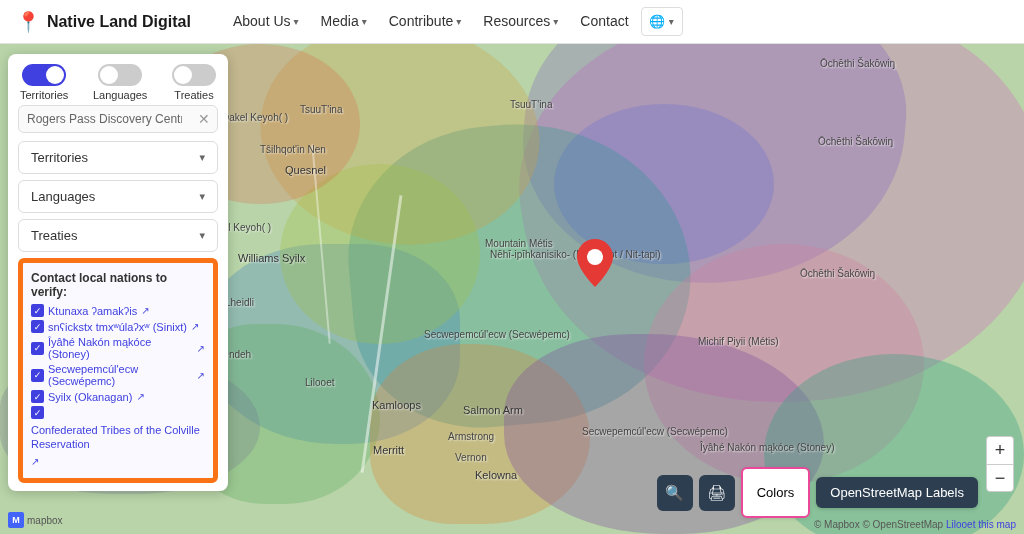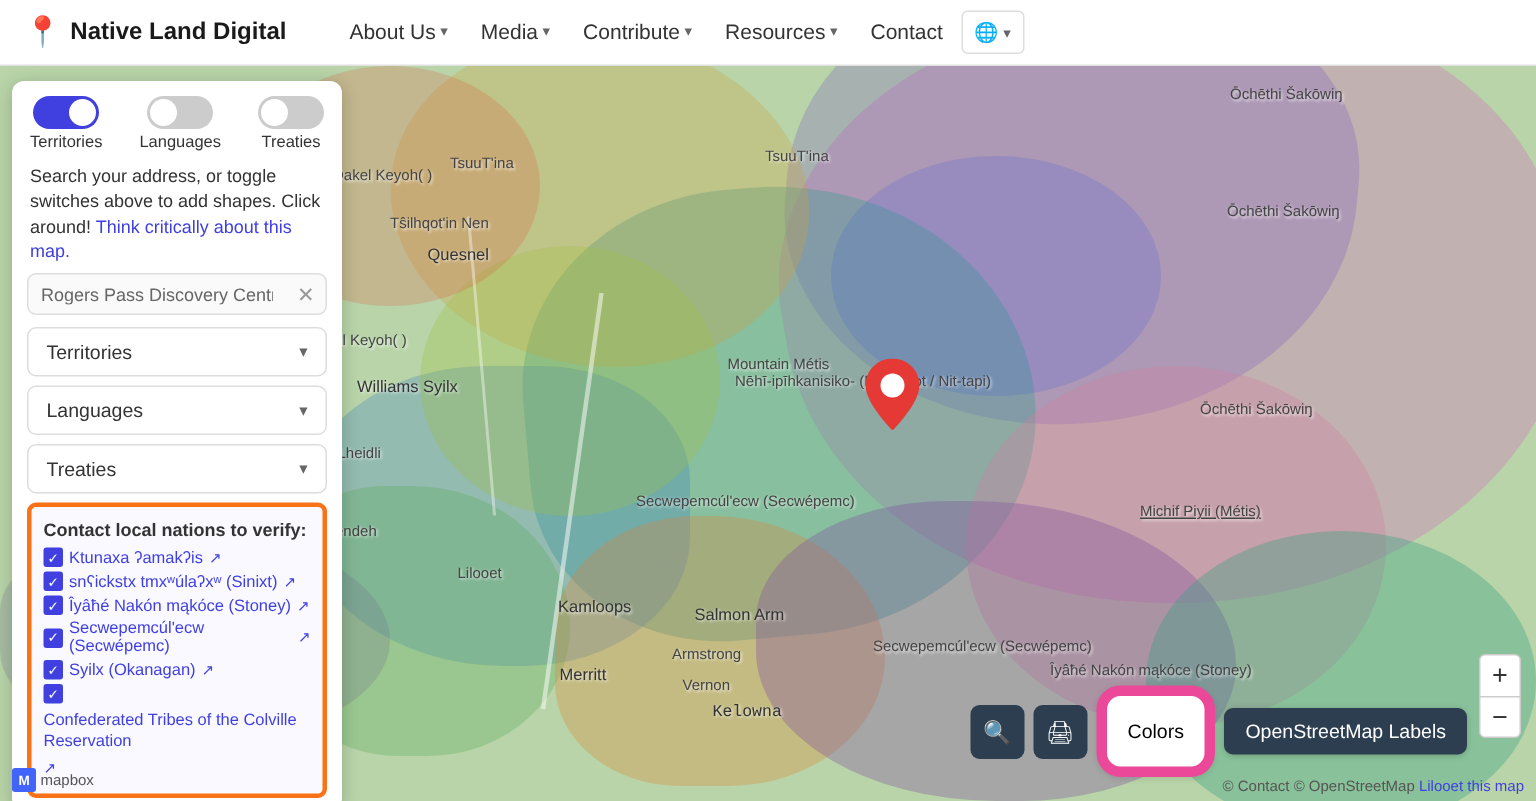--- a/index.html
+++ b/index.html
@@ -119,21 +119,21 @@
       display: flex; align-items: center; justify-content: space-between;
       margin: 0 10px 6px; padding: 8px 12px;
       border: 1px solid #ddd; border-radius: 6px;
       font-size: 13px; color: #333; cursor: pointer; background: #fff;
     }
     .dropdown-arrow { font-size: 11px; color: #666; }
 
     
     .contact-section {
       margin: 4px 10px 8px; padding: 8px; background: #f9f9ff;
-      border: 3px solid #f97316; border-radius: 6px;
+      border: 5px solid #f97316; border-radius: 6px;
     }
     .contact-title { font-size: 12px; color: #333; font-weight: 600; margin-bottom: 5px; }
     .contact-item {
       display: flex; align-items: center; gap: 4px;
       font-size: 11px; color: #4040e0; margin-bottom: 3px; cursor: pointer;
     }
     .contact-item .checkbox {
       width: 13px; height: 13px; background: #4040e0; border-radius: 2px;
       display: inline-flex; align-items: center; justify-content: center;
       flex-shrink: 0;
@@ -152,21 +152,21 @@
     .bottom-ctrl-row {
       position: absolute; bottom: 16px; right: 46px;
       display: flex; align-items: center; gap: 6px; z-index: 50;
     }
     .icon-btn {
       width: 36px; height: 36px; background: #2c3e50; border-radius: 6px;
       display: flex; align-items: center; justify-content: center;
       cursor: pointer; color: #fff; font-size: 15px;
     }
     .colors-btn {
-      background: #fff; border: 7px solid #ec4899; border-radius: 16px;
+      background: #fff; border: 2px solid #ec4899; border-radius: 6px;
       padding: 16px 14px; font-size: 13px; cursor: pointer;
       box-shadow: 0 1px 4px rgba(0,0,0,0.1);
     }
     .osm-btn {
       background: #2c3e50; color: #fff; border-radius: 6px;
       padding: 8px 14px; font-size: 13px; cursor: pointer;
       box-shadow: 0 1px 4px rgba(0,0,0,0.2);
     }
 
     
@@ -250,31 +250,31 @@
     <div style="position:absolute;top:60px;right:250px;width:220px;height:160px;background:#4060e0;opacity:0.2;border-radius:50%;"></div>
 
     <div style="position:absolute;bottom:40px;left:0;width:260px;height:140px;background:#707090;opacity:0.25;border-radius:40% 55% 50% 45%;"></div>
 
     <div style="position:absolute;top:150px;left:380px;width:3px;height:280px;background:rgba(255,255,255,0.5);transform:rotate(8deg);"></div>
     <div style="position:absolute;top:100px;left:320px;width:2px;height:200px;background:rgba(255,255,255,0.4);transform:rotate(-5deg);"></div>
 
     <div class="map-label" style="left:285px;top:120px;">Quesnel</div>
     <div class="map-label" style="left:238px;top:208px;">Williams Syilx</div>
     <div class="map-label" style="left:372px;top:355px;">Kamloops</div>
-    <div class="map-label" style="left:475px;top:425px;font-family:Liberation Mono, monospace;">Kelowna</div>
+    <div class="map-label" style="left:475px;top:425px;">Kelowna</div>
     <div class="map-label" style="left:463px;top:360px;">Salmon Arm</div>
     <div class="map-label" style="left:373px;top:400px;">Merritt</div>
     <div class="map-label-sm" style="left:222px;top:68px;">Dakel Keyoh( )</div>
     <div class="map-label-sm" style="left:205px;top:178px;">Dakel Keyoh( )</div>
     <div class="map-label-sm" style="left:205px;top:305px;">Denendeh</div>
     <div class="map-label-sm" style="left:485px;top:194px;">Mountain Métis</div>
     <div class="map-label-sm" style="left:424px;top:285px;">Secwepemcúl'ecw (Secwépemc)</div>
     <div class="map-label-sm" style="left:582px;top:382px;">Secwepemcúl'ecw (Secwépemc)</div>
     <div class="map-label-sm" style="left:700px;top:398px;">Îyâħé Nakón mąkóce (Stoney)</div>
-    <div class="map-label-sm" style="left:760px;top:292px;text-decoration:underline;">Michif Piyii (Métis)</div>
+    <div class="map-label-sm" style="left:698px;top:292px;">Michif Piyii (Métis)</div>
     <div class="map-label-sm" style="left:818px;top:92px;">Ōchēthi Šakōwiŋ</div>
     <div class="map-label-sm" style="left:800px;top:224px;">Ōchēthi Šakōwiŋ</div>
     <div class="map-label-sm" style="left:225px;top:253px;">Lheidli</div>
     <div class="map-label-sm" style="left:455px;top:408px;">Vernon</div>
     <div class="map-label-sm" style="left:448px;top:387px;">Armstrong</div>
     <div class="map-label-sm" style="left:305px;top:333px;text-align:center;">Lilooet</div>
     <div class="map-label-sm" style="left:300px;top:60px;">TsuuT'ina</div>
     <div class="map-label-sm" style="left:510px;top:55px;">TsuuT'ina</div>
     <div class="map-label-sm" style="left:490px;top:205px;">Nēhī-ipīhkanisiko- (Blackfoot / Nit-tapi)</div>
     <div class="map-label-sm" style="left:260px;top:100px;text-align:right;">Tŝilhqot'in Nen</div>
@@ -305,24 +305,20 @@
       <span class="toggle-label">Languages</span>
     </div>
     <div class="toggle-item">
       <div class="toggle-switch off">
         <div class="toggle-knob"></div>
       </div>
       <span class="toggle-label">Treaties</span>
     </div>
   </div>
 
-  <div class="search-instruction">
-    <span>Search your address, or toggle switches above to add shapes. Click around!</span>
-    <span class="link-text">Think critically about this map.</span>
-  </div>
 
   <div class="search-row">
     <input class="search-input" type="text" value="Rogers Pass Discovery Centre, Golden, ..." placeholder="Rogers Pass Discovery Centre, Golden, ..." style="">
     <span class="search-clear">✕</span>
   </div>
 
   <div class="dropdown-btn">
     <span>Territories</span>
     <span class="dropdown-arrow">▾</span>
   </div>
@@ -398,16 +394,16 @@
   <button class="zoom-btn">+</button>
   <button class="zoom-btn">−</button>
 </div>
 
 <div class="mapbox-logo">
   <span class="mapbox-icon">M</span>
   <span>mapbox</span>
 </div>
 
 <div class="map-attribution">
-  <span>© Contact</span>
+  <span>© Mapbox</span>
   <span>© OpenStreetMap</span>
   <span class="link-text">Lilooet this map</span>
 </div>
 
 </body></html>

